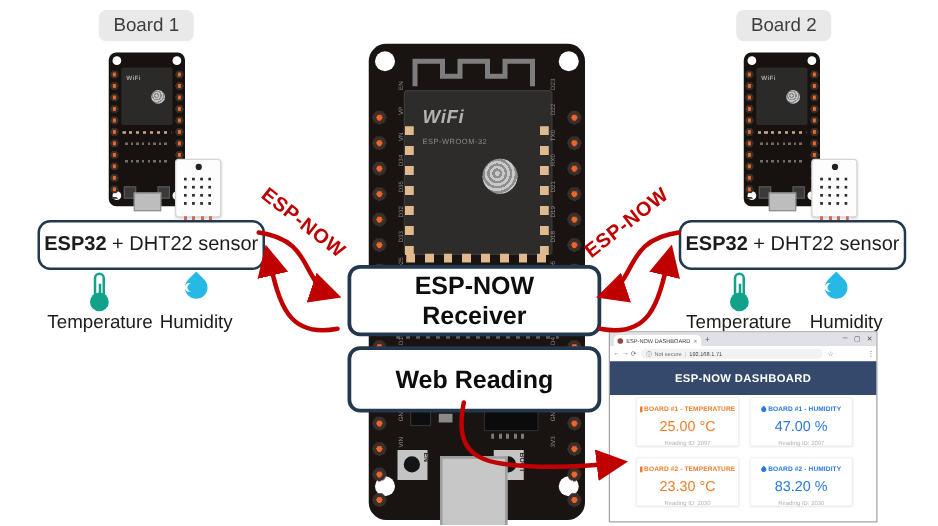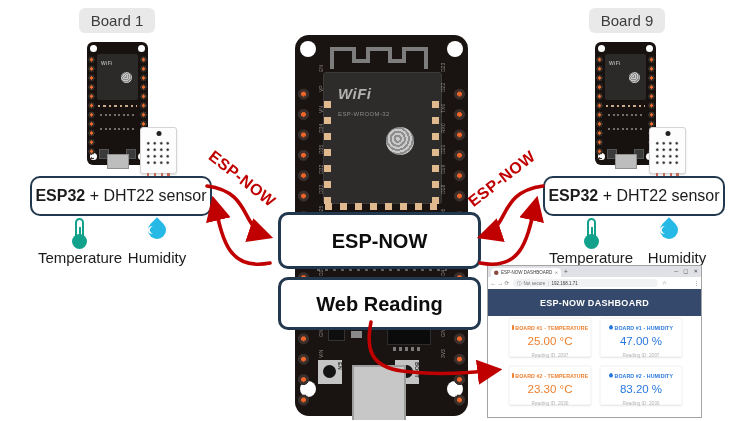--- a/index.html
+++ b/index.html
@@ -140,21 +140,21 @@
 </head>
 <body>
 
 <div class="stage">
 
   <div class="chip" style="left:79px">
     <span>Board 1</span>
   </div>
 
   <div class="chip" style="left:589px">
-    <span>Board 9</span>
+    <span>Board 2</span>
   </div>
 
   <div class="sboard" style="left:87px">
     <div class="hole h-tl"></div>
     <div class="hole h-tr"></div>
     <div class="hole h-bl"></div>
     <div class="hole h-br"></div>
     <div class="spins sp-l"></div>
     <div class="spins sp-r"></div>
     <div class="smod">
@@ -291,20 +291,21 @@
       <span style="top: 183.6px;">RX2</span>
       <span style="top: 204px;">D4</span>
       <span style="top: 224.4px;">D2</span>
       <span style="top: 244.8px;">D15</span>
       <span style="top: 265.2px;">GND</span>
       <span style="top: 285.6px;">3V3</span>
     </div>
 
   <div class="cbox receiver">
     <div>ESP-NOW</div>
+    <div>Receiver</div>
   </div>
   <div class="cbox web">
     <div>Web Reading</div>
   </div>
 
   <div class="espnow en-l">ESP-NOW</div>
   <div class="espnow en-r">ESP-NOW</div>
 
   <svg class="arrows" width="750" height="421" viewBox="0 0 750 421">
     <defs>

